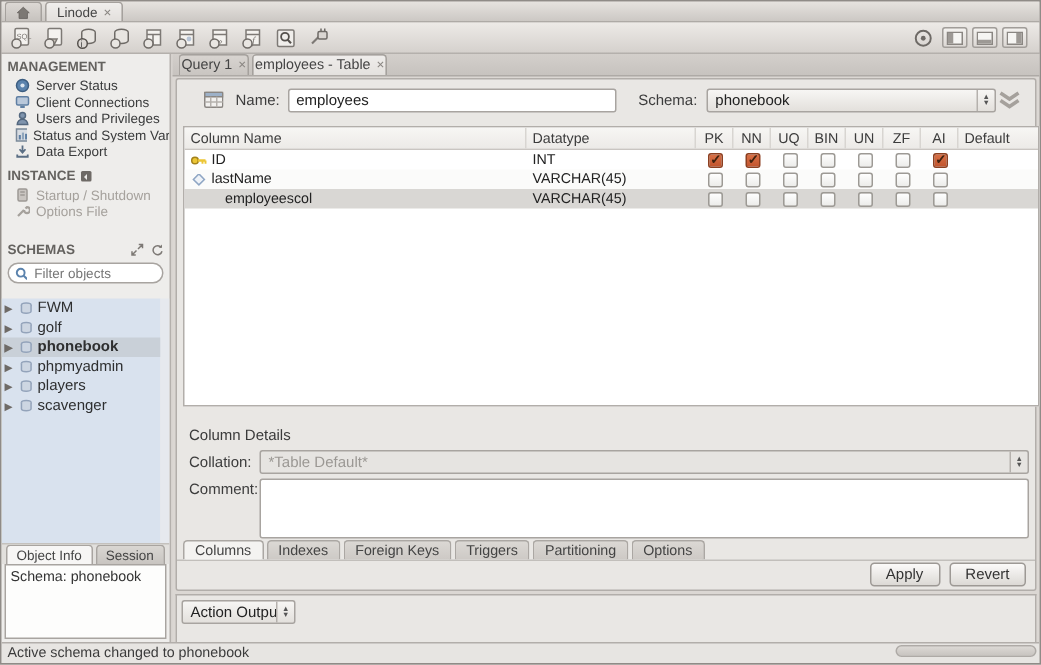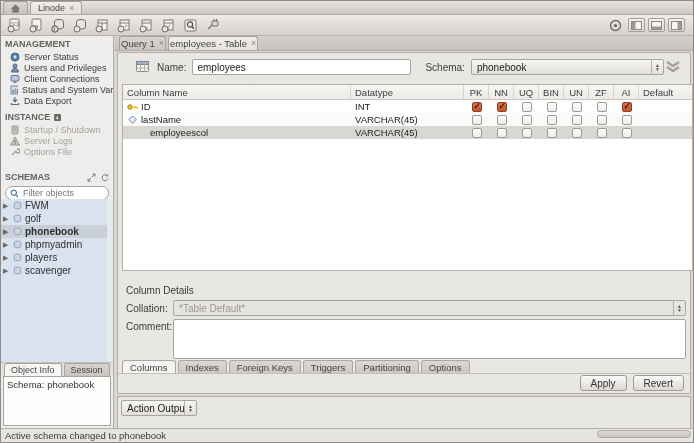--- a/index.html
+++ b/index.html
@@ -252,31 +252,31 @@
     <div class="sechead">MANAGEMENT</div>
     <div class="sitem">
       <svg width="10" height="10">
           <circle cx="5" cy="5" r="4" fill="#5b83ad" stroke="#3c5d80"></circle>
           <circle cx="5" cy="5" r="1.4" fill="#dce6f0"></circle>
         </svg>
       <span class="lbl">Server Status</span>
     </div>
     <div class="sitem">
       <svg width="10" height="10">
+          <rect x="1" y="1.5" width="8" height="5.5" rx="1" fill="#b9c8da" stroke="#5f7fa3"></rect>
+          <rect x="3.5" y="7.5" width="3" height="1.5" fill="#5f7fa3"></rect>
+        </svg>
+      <span class="lbl">Client Connections</span>
+    </div>
+    <div class="sitem">
+      <svg width="10" height="10">
           <circle cx="5" cy="3" r="2" fill="#7f94ad" stroke="#54687f"></circle>
           <path d="M1.5 9 A3.5 3.5 0 0 1 8.5 9 Z" fill="#7f94ad" stroke="#54687f"></path>
         </svg>
       <span class="lbl">Users and Privileges</span>
-    </div>
-    <div class="sitem">
-      <svg width="10" height="10">
-          <rect x="1" y="1.5" width="8" height="5.5" rx="1" fill="#b9c8da" stroke="#5f7fa3"></rect>
-          <rect x="3.5" y="7.5" width="3" height="1.5" fill="#5f7fa3"></rect>
-        </svg>
-      <span class="lbl">Client Connections</span>
     </div>
     <div class="sitem">
       <svg width="10" height="10">
           <rect x="1" y="1" width="8" height="8" fill="#d8dde3" stroke="#7a8999"></rect>
           <rect x="2.5" y="5" width="1.4" height="3" fill="#5f7fa3"></rect>
           <rect x="4.6" y="3.4" width="1.4" height="4.6" fill="#8fa5bc"></rect>
           <rect x="6.7" y="4.2" width="1.4" height="3.8" fill="#5f7fa3"></rect>
         </svg>
       <span class="lbl">Status and System Variables</span>
     </div>
@@ -295,28 +295,20 @@
           <path d="M3 5 L5 3 L5 7 Z" fill="#eeedeb"></path>
         </svg>
     </div>
     <div class="sitem disabled">
       <svg width="10" height="10">
           <rect x="2" y="1" width="6" height="8" rx="1" fill="#c9c5c1" stroke="#9d9995"></rect>
           <line x1="3.5" y1="3" x2="6.5" y2="3" stroke="#9d9995"></line>
           <line x1="3.5" y1="5" x2="6.5" y2="5" stroke="#9d9995"></line>
         </svg>
       <span class="lbl">Startup / Shutdown</span>
-    </div>
-    <div class="sitem disabled">
-      <svg width="10" height="10">
-          <path d="M5 1 L9.5 9 H0.5 Z" fill="#c9c5c1" stroke="#9d9995"></path>
-          <line x1="5" y1="4" x2="5" y2="6.5" stroke="#7d7975" stroke-width="1.2"></line>
-          <circle cx="5" cy="7.8" r="0.7" fill="#7d7975"></circle>
-        </svg>
-      <span class="lbl">Server Logs</span>
     </div>
     <div class="sitem disabled">
       <svg width="10" height="10">
           <path d="M2 8 L6 4 M6 4 a2 2 0 1 0 2-2 l-1 1" stroke="#a5a19c" stroke-width="1.5" fill="none"></path>
         </svg>
       <span class="lbl">Options File</span>
     </div>
 
     <div class="sechead" style="margin-top:12px;">
       <span>SCHEMAS</span>

